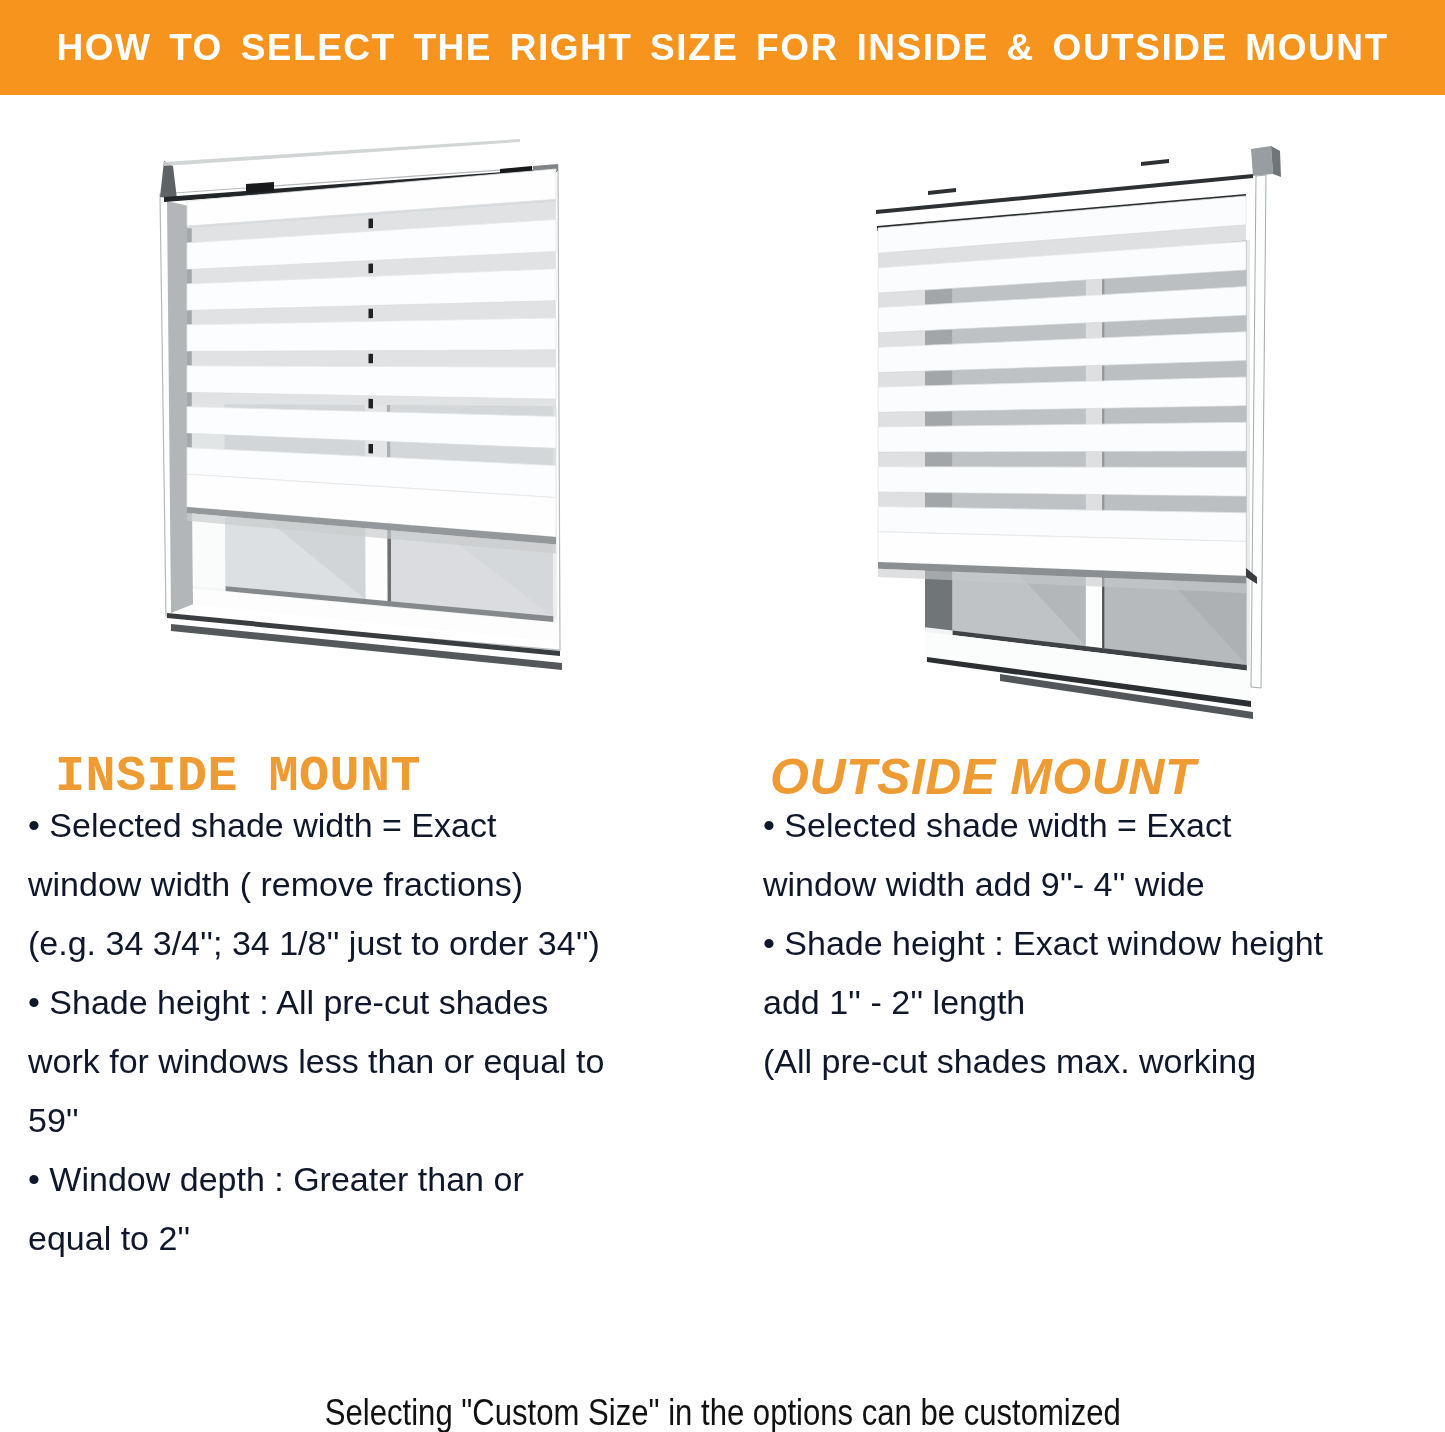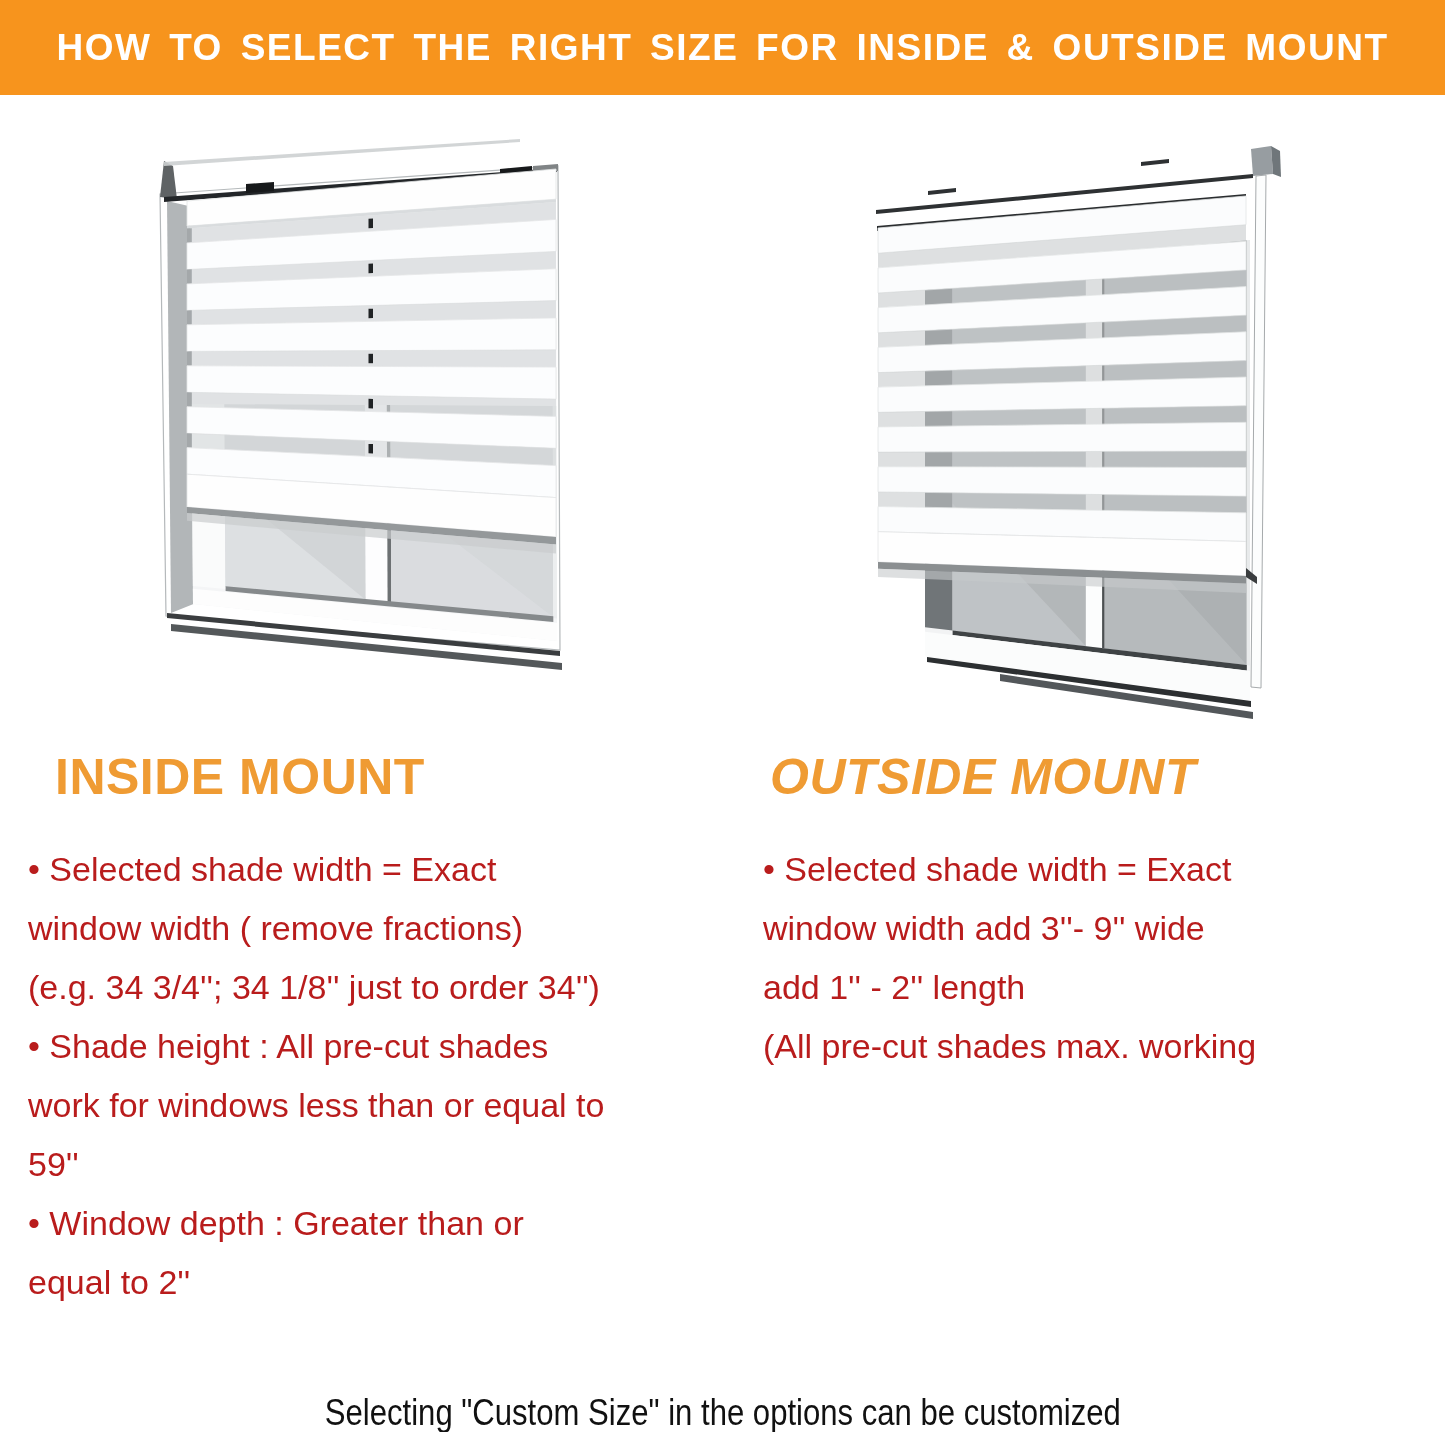--- a/index.html
+++ b/index.html
@@ -5,23 +5,23 @@
   html,body{margin:0;padding:0;background:#ffffff;}
   .page{position:relative;width:1445px;height:1432px;background:#ffffff;overflow:hidden;
         font-family:"Liberation Sans", sans-serif;}
   .banner{position:absolute;top:0;left:0;width:1445px;height:95px;background:#F7941D;
           display:flex;align-items:center;justify-content:center;}
   .banner-title{color:#ffffff;font-weight:bold;font-size:37px;letter-spacing:1.5px;
                 word-spacing:6px;white-space:nowrap;}
   svg.illu{position:absolute;top:0;left:0;}
   .heading{position:absolute;top:752px;font-size:50px;font-weight:bold;color:#EF9B33;
            letter-spacing:0.5px;white-space:nowrap;line-height:1;}
-  #heading-inside{left:55px;}
+  #heading-inside{left:55px;font-family:Liberation Mono, monospace;}
   #heading-outside{left:770px;font-style:italic;}
-  .col{position:absolute;top:840px;font-size:34px;line-height:59px;color:#b91c1c;}
+  .col{position:absolute;top:796px;font-size:34px;line-height:59px;color:#0f172a;}
   #col-inside{left:28px;width:705px;}
   #col-outside{left:763px;width:680px;}
   .col .line{white-space:nowrap;}
   .footer{position:absolute;top:1392px;left:0;width:1445px;text-align:center;}
   .footer span{display:inline-block;font-size:37px;color:#111111;white-space:nowrap;
                transform:scaleX(0.84);transform-origin:center;}
 </style>
 </head>
 <body>
 
@@ -136,21 +136,22 @@
     <div class="line">(e.g. 34 3/4''; 34 1/8'' just to order 34'')</div>
     <div class="line">• Shade height : All pre-cut shades</div>
     <div class="line">work for windows less than or equal to</div>
     <div class="line">59''</div>
     <div class="line">• Window depth : Greater than or</div>
     <div class="line">equal to 2''</div>
   </div>
 
   <div class="col" id="col-outside">
     <div class="line">• Selected shade width = Exact</div>
-    <div class="line">window width add 3''- 9'' wide</div>
+    <div class="line">window width add 9''- 4'' wide</div>
+    <div class="line">• Shade height : Exact window height</div>
     <div class="line">add 1'' - 2'' length</div>
     <div class="line">(All pre-cut shades max. working</div>
   </div>
 
   <div class="footer">
     <span>Selecting "Custom Size" in the options can be customized</span>
   </div>
 
 </div>
 

